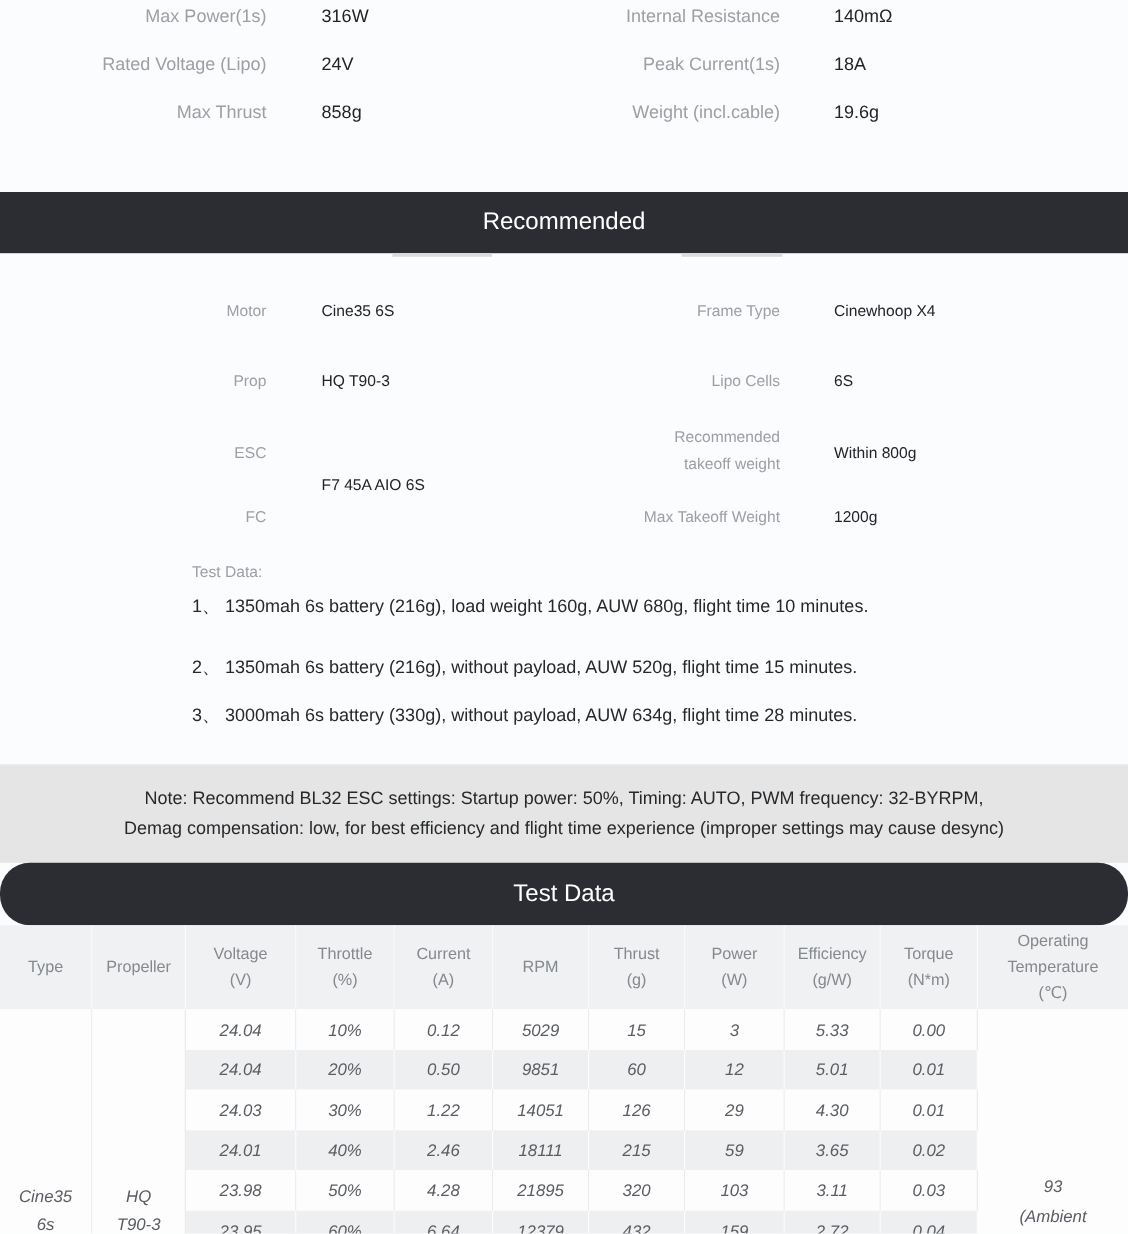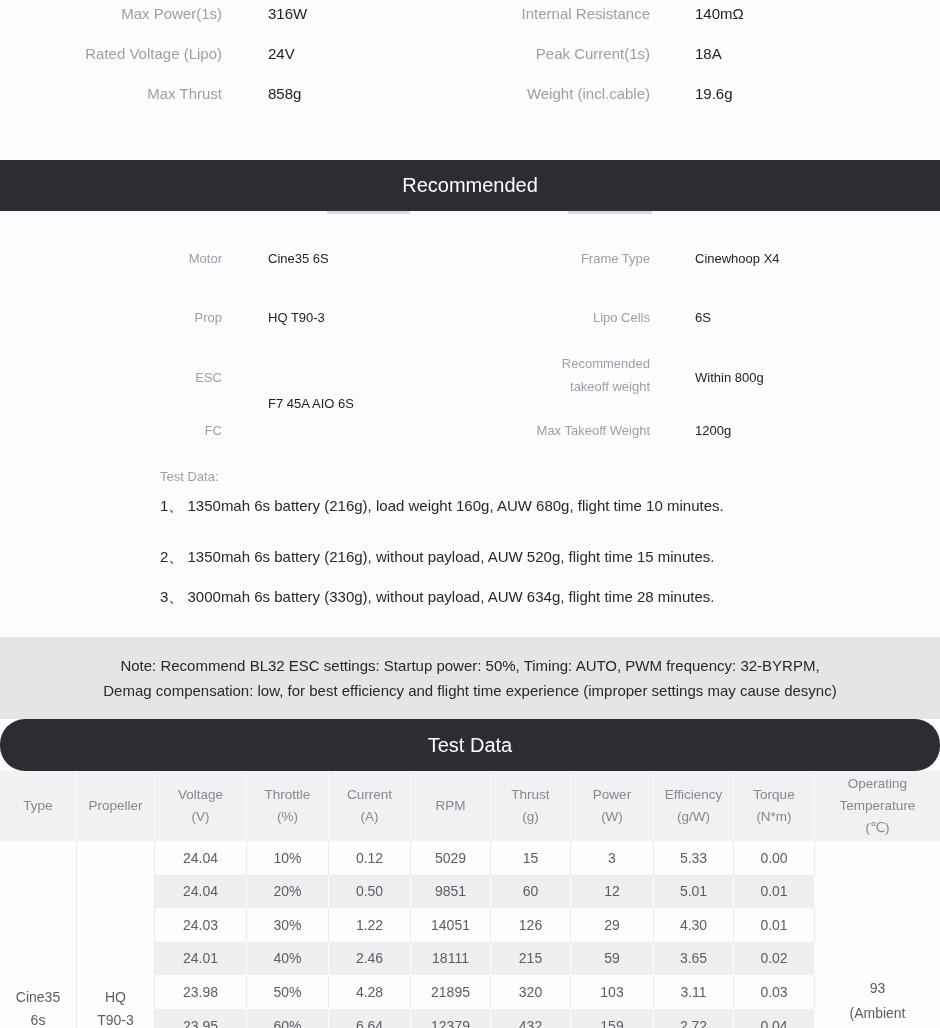--- a/index.html
+++ b/index.html
@@ -57,21 +57,21 @@
 
   
   table { width:940px; border-collapse:separate; border-spacing:0; table-layout:fixed; }
   th {
     height:70px; background:#eff1f3; color:#85888d;
     font-size:13.5px; font-weight:400; line-height:22px;
     vertical-align:middle; text-align:center;
     border-right:1px solid #fafbfd;
   }
   th:last-child { border-right:none; }
-  td { text-align:center; font-size:14px; color:#5a5d62; }
+  td { text-align:center; font-size:14px; color:#5a5d62;font-style:italic; }
   tr.data-row { height:33px; }
   tr.row-white .data-cell { background:#fdfdfe; border-right:1px solid #e8eaec; }
   tr.row-gray  .data-cell { background:#eeeff1; border-right:1px solid #fdfdfe; }
   .merge-cell {
     background:#fdfdfe; border-right:1px solid #e8eaec;
     vertical-align:top; line-height:23px;
   }
   .type-cell, .prop-cell { padding-top:145px; }
   .temp-cell { padding-top:135px; line-height:25px; border-right:none !important; }
 </style>

